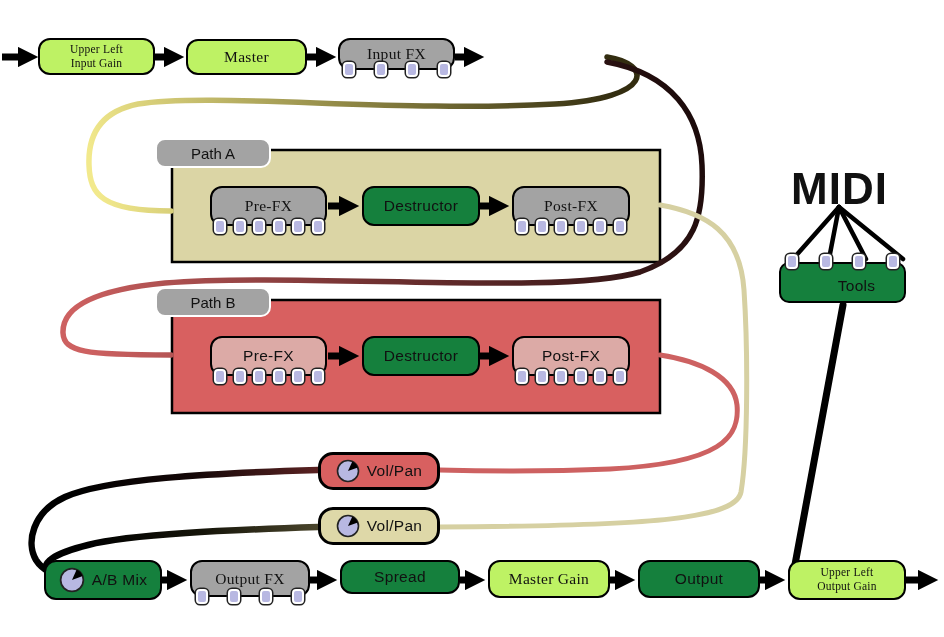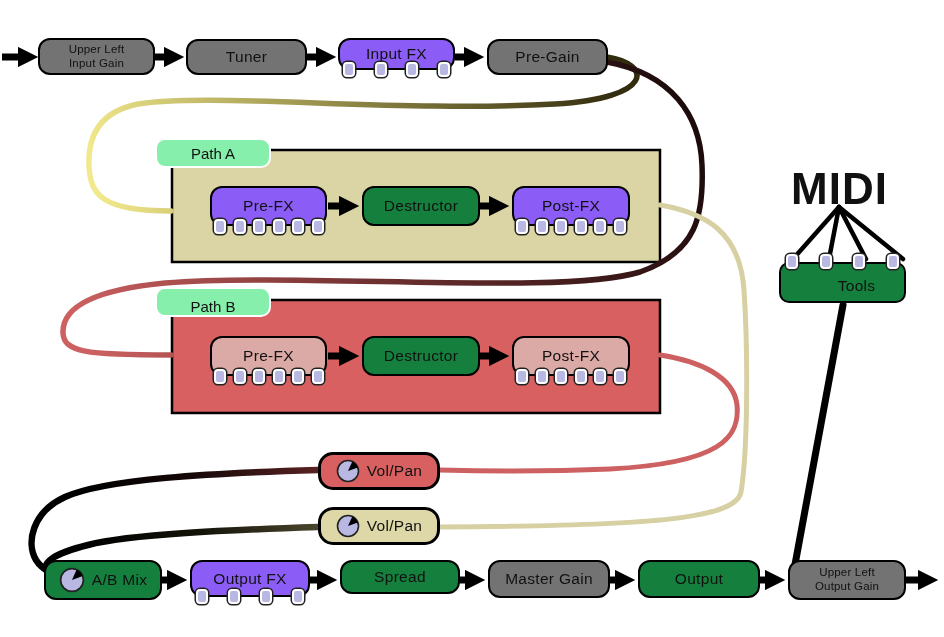--- a/index.html
+++ b/index.html
@@ -2,27 +2,27 @@
 <html><head>
 <meta charset="utf-8">
 <style>
   html,body{margin:0;padding:0;background:#fff;}
   .stage{position:relative;width:944px;height:637px;background:#fff;overflow:hidden;
          font-family:"Liberation Sans",sans-serif;color:#111;}
   .layer{position:absolute;left:0;top:0;}
   .node{position:absolute;box-sizing:border-box;border:2.5px solid #000;border-radius:12px;
         display:flex;align-items:center;justify-content:center;gap:7px;
         font-size:15.5px;letter-spacing:.3px;z-index:3;}
-  .lav{background:#737373;}
-  .sal{background:#8b5cf6;}
+  .lav{background:#bef264;font-family:Liberation Serif, serif;}
+  .sal{background:#a3a3a3;font-family:Liberation Serif, serif;}
   .sal2{background:#dcaaa6;}
   .grn{background:#15803d;}
   .kha{background:#ded8a8;}
   .red{background:#d86060;}
-  .pnk{position:absolute;box-sizing:border-box;background:#86efac;border:2px solid #fff;
+  .pnk{position:absolute;box-sizing:border-box;background:#a3a3a3;border:2px solid #fff;
        border-radius:10px;display:flex;align-items:center;justify-content:center;
        font-size:15px;z-index:4;}
   .sub{font-size:11.5px;line-height:1.2;text-align:center;white-space:pre-line;letter-spacing:.2px;}
   .sqrow{position:absolute;display:flex;justify-content:space-between;z-index:5;}
   .sq{width:12px;height:15px;background:#b8b8e2;border:2px solid #fff;border-radius:4px;
       box-shadow:0 0 0 1.5px #222;box-sizing:border-box;}
   .midi{position:absolute;font-size:44px;font-weight:bold;letter-spacing:1px;z-index:3;
         text-align:center;}
   .knob{flex:0 0 auto;}
 </style>
@@ -92,34 +92,31 @@
       <line x1="839" y1="207" x2="903" y2="259"></line>
     </g>
     <line x1="843" y1="305" x2="794" y2="570" stroke="#000" stroke-width="7" stroke-linecap="round"></line>
   </svg>
 
   <div class="node lav" style="left:38px;top:38px;width:117px;height:37px;">
     <span class="sub">Upper Left
 Input Gain</span>
   </div>
   <div class="node lav" style="left:186px;top:39px;width:121px;height:36px;">
-    <span>Tuner</span>
+    <span>Master</span>
   </div>
   <div class="node sal" style="left:338px;top:38px;width:117px;height:32px;">
     <span>Input FX</span>
   </div>
   <div class="sqrow" style="left:343px;top:62px;width:107px;">
     <span class="sq"></span>
       <span class="sq"></span>
       <span class="sq"></span>
       <span class="sq"></span>
   </div>
-  <div class="node lav" style="left:487px;top:39px;width:121px;height:36px;">
-    <span>Pre-Gain</span>
-  </div>
 
   <div class="pnk" style="left:155px;top:138px;width:116px;height:30px;">
     <span>Path A</span>
   </div>
   <div class="node sal" style="left:210px;top:186px;width:117px;height:40px;">
     <span>Pre-FX</span>
   </div>
   <div class="sqrow" style="left:214px;top:219px;width:110px;">
     <span class="sq"></span>
       <span class="sq"></span>
@@ -136,21 +133,21 @@
   </div>
   <div class="sqrow" style="left:516px;top:219px;width:110px;">
     <span class="sq"></span>
       <span class="sq"></span>
       <span class="sq"></span>
       <span class="sq"></span>
       <span class="sq"></span>
       <span class="sq"></span>
   </div>
 
-  <div class="pnk" style="left:155px;top:287px;width:116px;height:30px;align-items:flex-end;">
+  <div class="pnk" style="left:155px;top:287px;width:116px;height:30px;">
     <span>Path B</span>
   </div>
   <div class="node sal2" style="left:210px;top:336px;width:117px;height:40px;">
     <span>Pre-FX</span>
   </div>
   <div class="sqrow" style="left:214px;top:369px;width:110px;">
     <span class="sq"></span>
       <span class="sq"></span>
       <span class="sq"></span>
       <span class="sq"></span>

